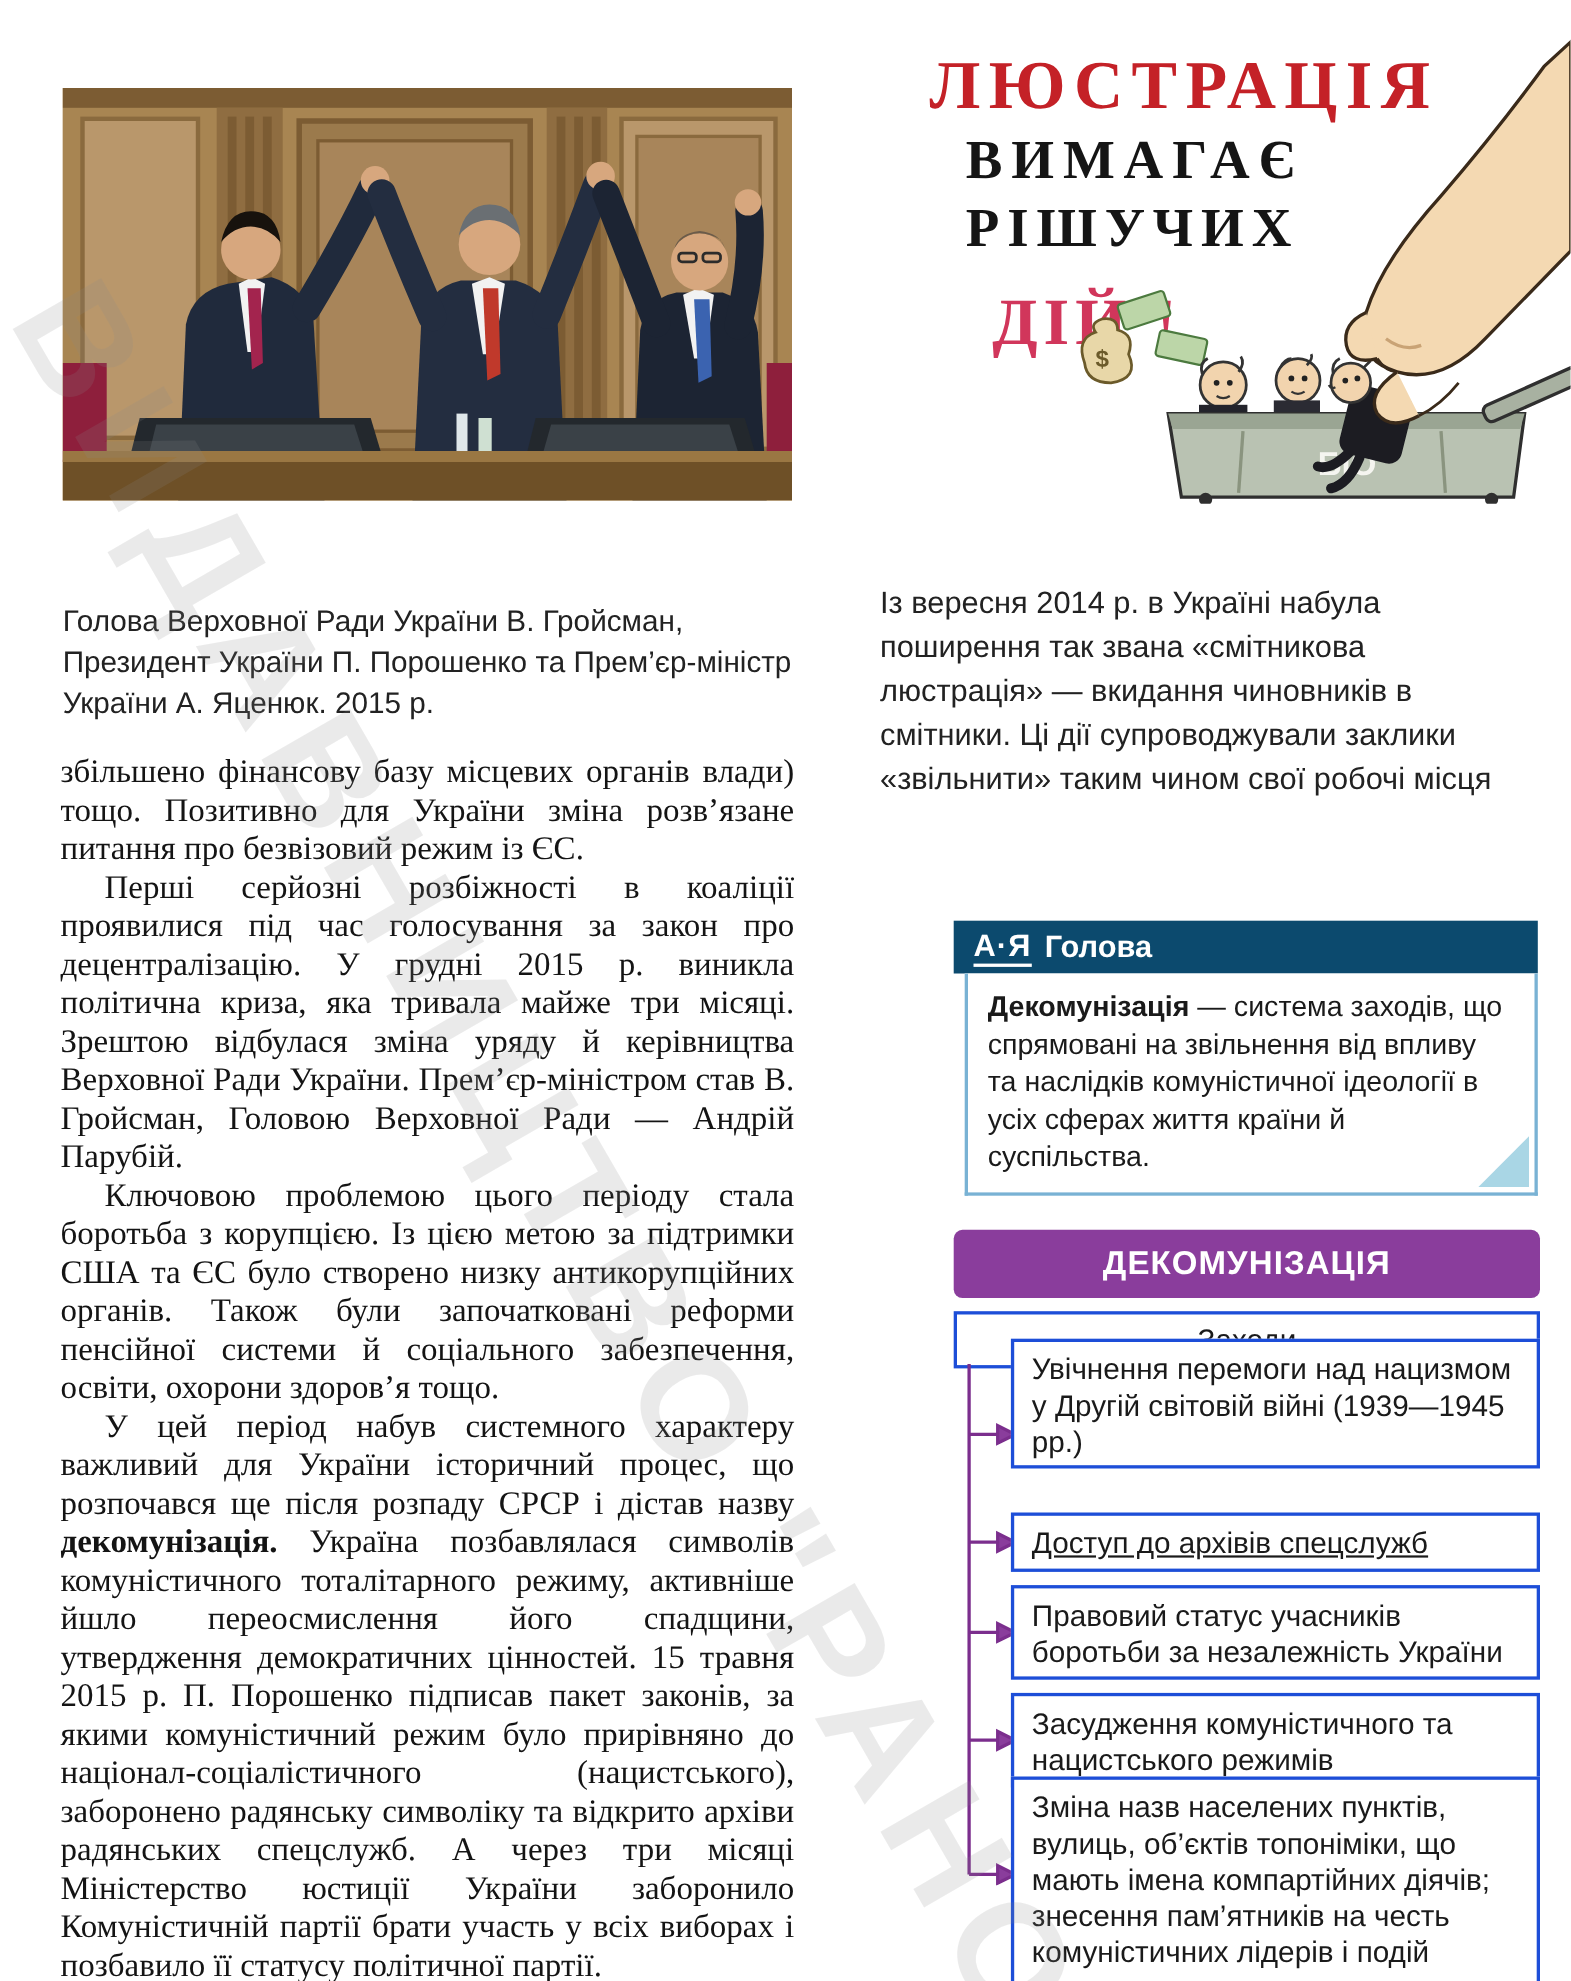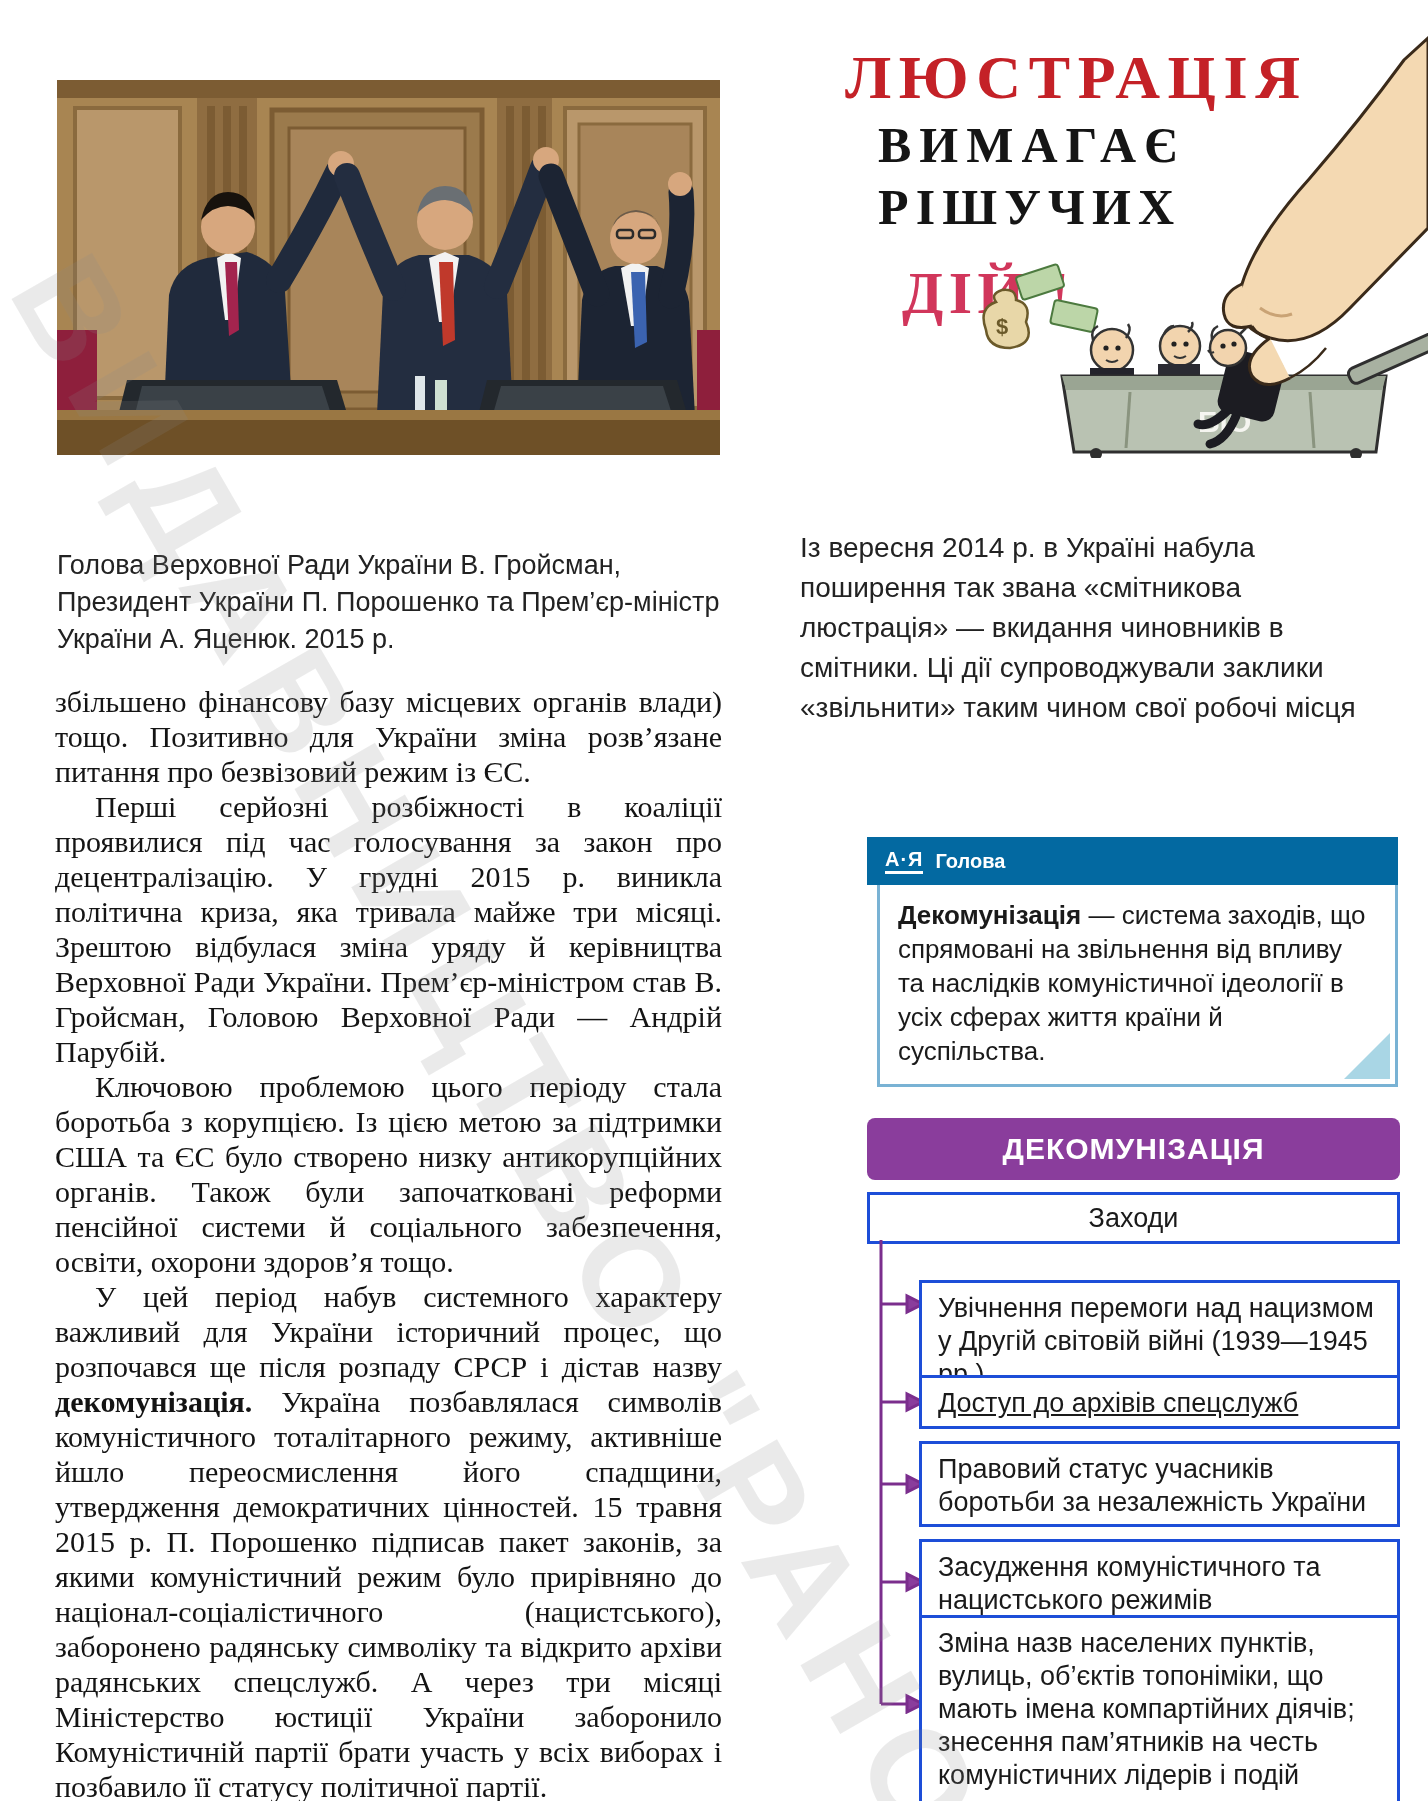--- a/index.html
+++ b/index.html
@@ -21,38 +21,38 @@
   .body-text p + p{text-indent:40px;}
   .bold{font-weight:bold;}
 
   
   .cartoon{position:absolute;left:790px;top:8px;width:638px;height:450px;background:#fff;}
   .cartoon-caption{position:absolute;left:800px;top:528px;width:585px;
                    font-size:28px;line-height:40px;color:#222;}
 
   
   .dict{position:absolute;left:867px;top:837px;width:531px;}
-  .dict-header{background:#0369a1;color:#fff;height:48px;display:flex;align-items:center;
-               padding-left:18px;font-weight:bold;font-size:20px;}
+  .dict-header{background:#0c4a6e;color:#fff;height:48px;display:flex;align-items:center;
+               padding-left:18px;font-weight:bold;font-size:28px;}
   .dict-badge{border-bottom:3px solid #fff;margin-right:12px;letter-spacing:1px;}
   .dict-body{position:relative;background:#fff;border:3px solid #79b2d4;border-top:none;
              padding:13px 20px 16px 18px;font-size:26px;line-height:34px;min-height:152px;margin-left:10px;}
   .dict-triangle{position:absolute;right:5px;bottom:5px;width:0;height:0;
                  border-left:46px solid transparent;border-bottom:46px solid #a9d6e5;}
 
   
   .scheme-title{position:absolute;left:867px;top:1118px;width:533px;height:62px;
                 background:#8a3d9c;border-radius:8px;color:#fff;font-weight:bold;font-size:30px;
                 display:flex;align-items:center;justify-content:center;letter-spacing:1px;}
   .scheme-box{position:absolute;background:#fff;border:3px solid #1d4ed8;box-sizing:border-box;
               font-size:27px;line-height:33px;}
   .box-zahody{left:867px;top:1192px;width:533px;height:52px;
               display:flex;align-items:center;justify-content:center;}
   .scheme-item{left:919px;width:481px;padding:9px 14px 6px 16px;}
-  .item-0{top:1280px;height:118px;}
+  .item-0{top:1217px;height:118px;}
   .item-1{top:1375px;height:54px;text-decoration:underline;}
   .item-2{top:1441px;height:86px;}
   .item-3{top:1539px;height:86px;}
   .item-4{top:1615px;height:216px;}
   .connector{position:absolute;left:867px;top:1240px;width:60px;height:474px;}
 
   
   .watermark{position:absolute;left:545px;top:1130px;transform:translate(-50%,-50%) rotate(60deg);
              font-size:135px;font-weight:bold;letter-spacing:16px;white-space:nowrap;
              color:#8a8a8a;opacity:0.17;z-index:5;pointer-events:none;}

